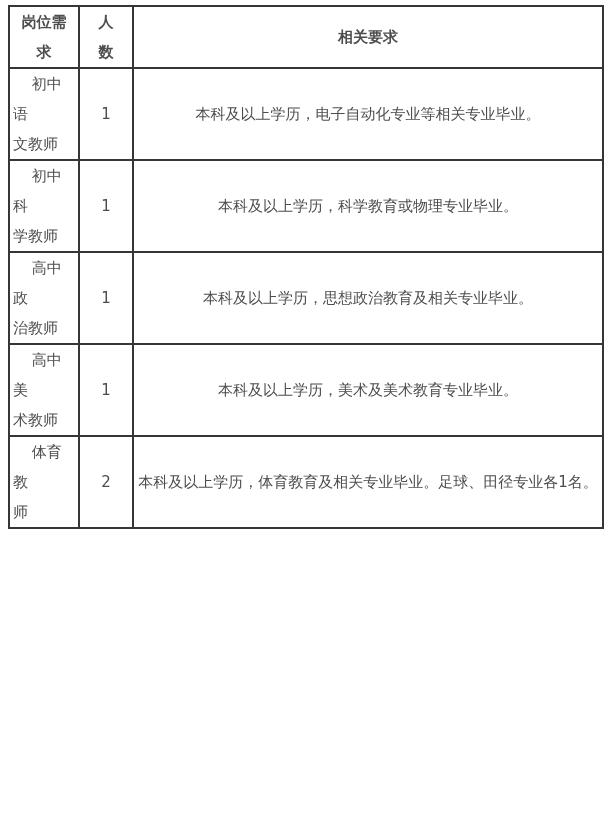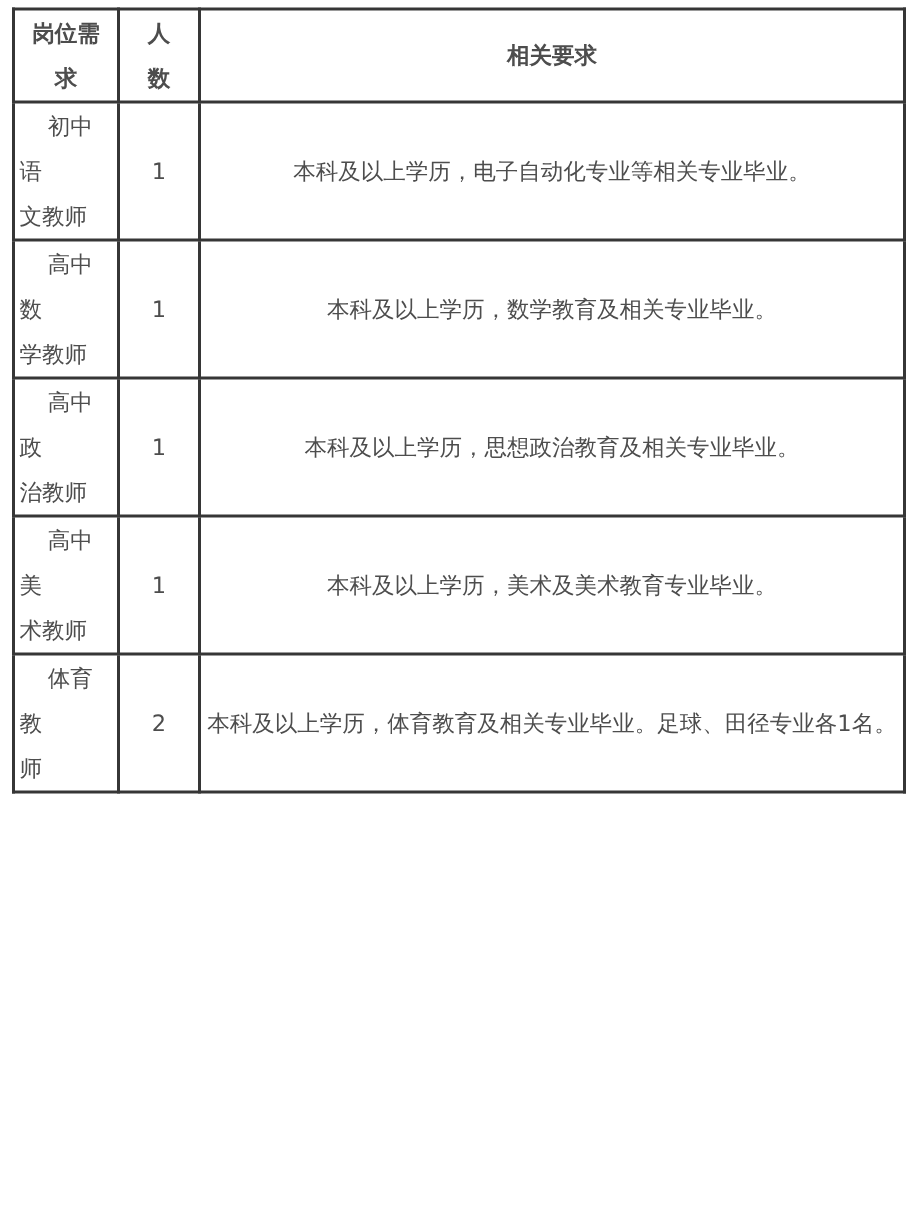--- a/index.html
+++ b/index.html
@@ -71,29 +71,29 @@
       </tr>
     </thead>
     <tbody id="table-body">
   <tr>
     <td class="pos">初中语
 文教师</td>
     <td class="cnt">1</td>
     <td class="req">本科及以上学历，电子自动化专业等相关专业毕业。</td>
   </tr>
 
+  <tr>
+    <td class="pos">初中科
+学教师</td>
+    <td class="cnt">1</td>
+    <td class="req">本科及以上学历，科学教育或物理专业毕业。</td>
+  </tr>
 
 
 
-  <tr>
-    <td class="pos">高中数
-学教师</td>
-    <td class="cnt">1</td>
-    <td class="req">本科及以上学历，数学教育及相关专业毕业。</td>
-  </tr>
 
   <tr>
     <td class="pos">高中政
 治教师</td>
     <td class="cnt">1</td>
     <td class="req">本科及以上学历，思想政治教育及相关专业毕业。</td>
   </tr>
 
 
   <tr>

